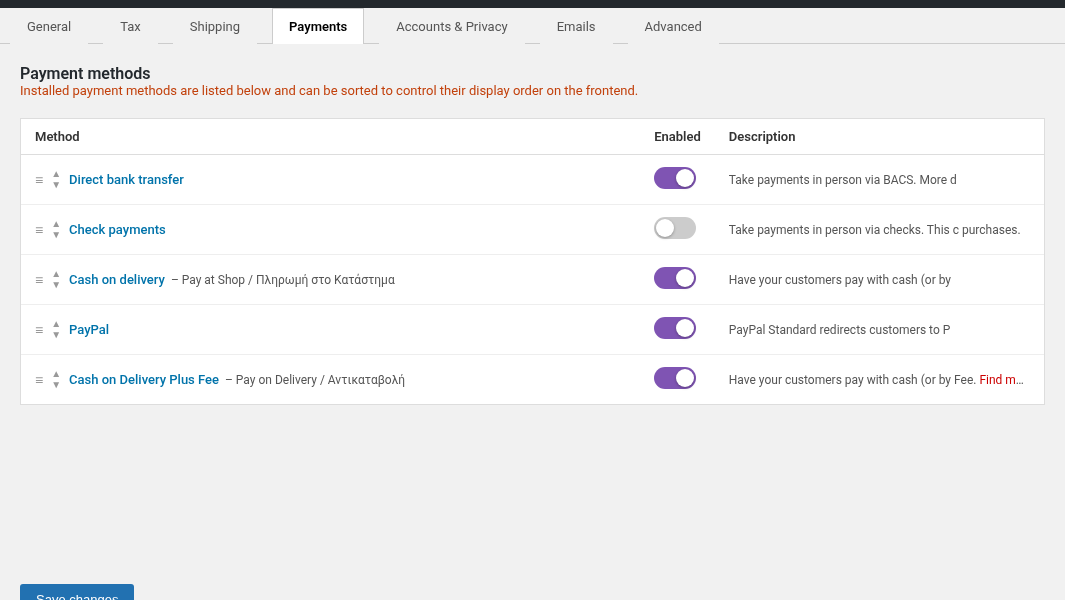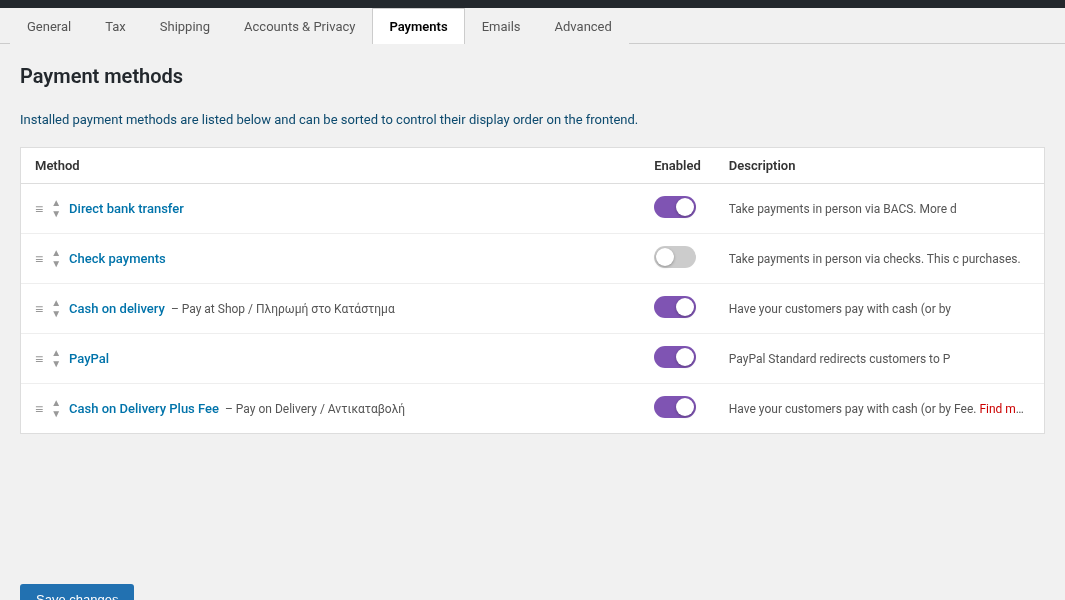--- a/index.html
+++ b/index.html
@@ -12,21 +12,21 @@
     .top-bar {
       background: #23282d;
       height: 8px;
     }
     .tabs-container {
       background: #f1f1f1;
       border-bottom: 1px solid #ccc;
       padding: 0 10px;
       display: flex;
       align-items: flex-end;
-      gap: 0;
+      gap: 15px;
     }
     .tab {
       padding: 10px 16px;
       font-size: 13px;
       cursor: pointer;
       border: 1px solid transparent;
       border-bottom: none;
       margin-bottom: -1px;
       background: #f1f1f1;
       color: #555;
@@ -38,28 +38,28 @@
       border-bottom-color: #fff;
       color: #000;
       font-weight: 600;
     }
     .content {
       background: #f1f1f1;
       padding: 20px;
       min-height: 520px;
     }
     .page-title {
-      font-size: 20px;
+      font-size: 16px;
       font-weight: 600;
-      margin-bottom: 24px;
+      margin-bottom: 0;
       color: #23282d;
     }
     .description {
       font-size: 13px;
-      color: #0c4a6e;
+      color: #c2410c;
       margin-bottom: 20px;
     }
     .table-wrapper {
       background: #fff;
       border: 1px solid #ddd;
       width: 100%;
     }
     table {
       width: 100%;
       border-collapse: collapse;
@@ -176,22 +176,22 @@
   </style>
 </head>
 <body>
 
 <div class="top-bar"></div>
 
 <div class="tabs-container" id="tabs-nav">
     <a href="#" class="tab">General</a>
     <a href="#" class="tab">Tax</a>
     <a href="#" class="tab">Shipping</a>
+    <a href="#" class="tab active">Payments</a>
     <a href="#" class="tab">Accounts &amp; Privacy</a>
-    <a href="#" class="tab active">Payments</a>
     <a href="#" class="tab">Emails</a>
     <a href="#" class="tab">Advanced</a>
   </div>
 
 <div class="content">
   <h1 class="page-title">Payment methods</h1>
   <p class="description">Installed payment methods are listed below and can be sorted to control their display order on the frontend.</p>
 
   <div class="table-wrapper">
     <table>

